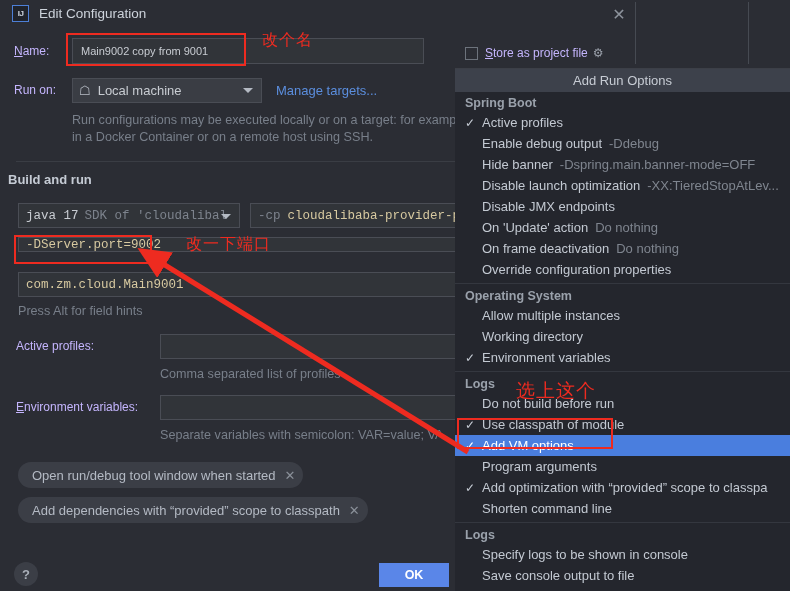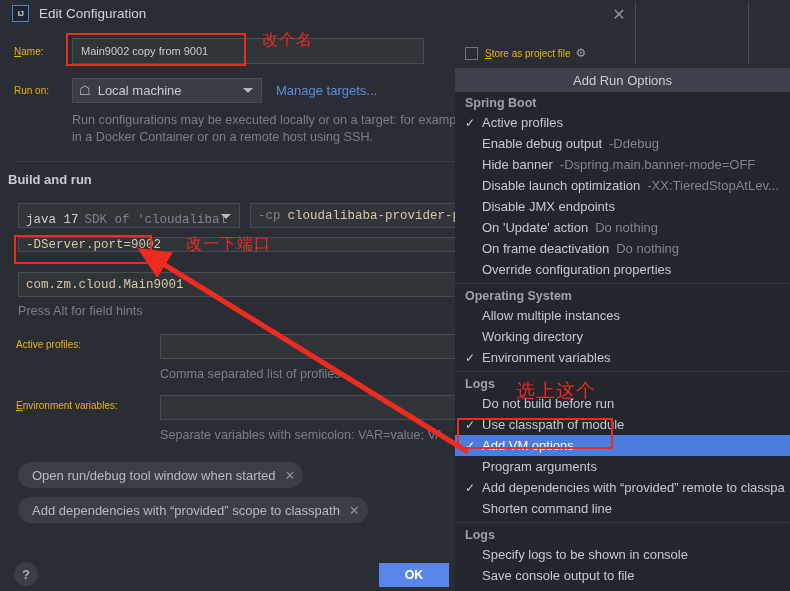--- a/index.html
+++ b/index.html
@@ -41,21 +41,21 @@
   }
   .dlg-title { color: #cdd3db; font-size: 13.5px; }
   .close-x {
     position: absolute; left: 608px; top: 3px;
     width: 22px; height: 22px;
     color: #8d939c; font-size: 16px;
     display: flex; align-items: center; justify-content: center;
     cursor: pointer;
   }
 
-  .lbl { color: #eab308; font-size: 10px; }
+  .lbl { color: #c4b5fd; font-size: 12px; }
   .lbl u { text-decoration: underline; }
 
   .row { position: absolute; display: flex; align-items: center; }
 
   
   #name-row { left: 14px; top: 38px; width: 610px; height: 26px; }
   #name-row .lbl { width: 58px; }
   .textfield {
     background: #313439;
     border: 1px solid #4a4d55;
@@ -112,21 +112,21 @@
 
   
   .mono {
     font-family: "Liberation Mono", monospace;
     font-size: 12.5px;
   }
   #sdk-combo {
     position: absolute; left: 18px; top: 203px;
     width: 222px; height: 25px;
     background: #313439; border: 1px solid #4a4d55;
-    display: flex; align-items: flex-end; padding: 0 16px 0 7px;
+    display: flex; align-items: center; padding: 0 16px 0 7px;
     overflow: hidden; white-space: nowrap;
     color: #c8ccd2;
   }
   #sdk-combo .dim { color: #7d838d; }
   #cp-field {
     position: absolute; left: 250px; top: 203px;
     width: 378px; height: 25px;
     background: #313439; border: 1px solid #4a4d55;
     display: flex; align-items: center; padding: 0 7px;
     overflow: hidden; white-space: nowrap;
@@ -426,21 +426,21 @@
         <div class="mitem sel">
           <span class="chk">✓</span>
           <span>Add VM options</span>
         </div>
         <div class="mitem">
           <span class="chk off">✓</span>
           <span>Program arguments</span>
         </div>
         <div class="mitem">
           <span class="chk">✓</span>
-          <span>Add dependencies with “provided” remote to classpa</span>
+          <span>Add optimization with “provided” scope to classpa</span>
         </div>
         <div class="mitem">
           <span class="chk off">✓</span>
           <span>Shorten command line</span>
         </div>
         <div class="grp sep">Logs</div>
         <div class="mitem">
           <span class="chk off">✓</span>
           <span>Specify logs to be shown in console</span>
         </div>

